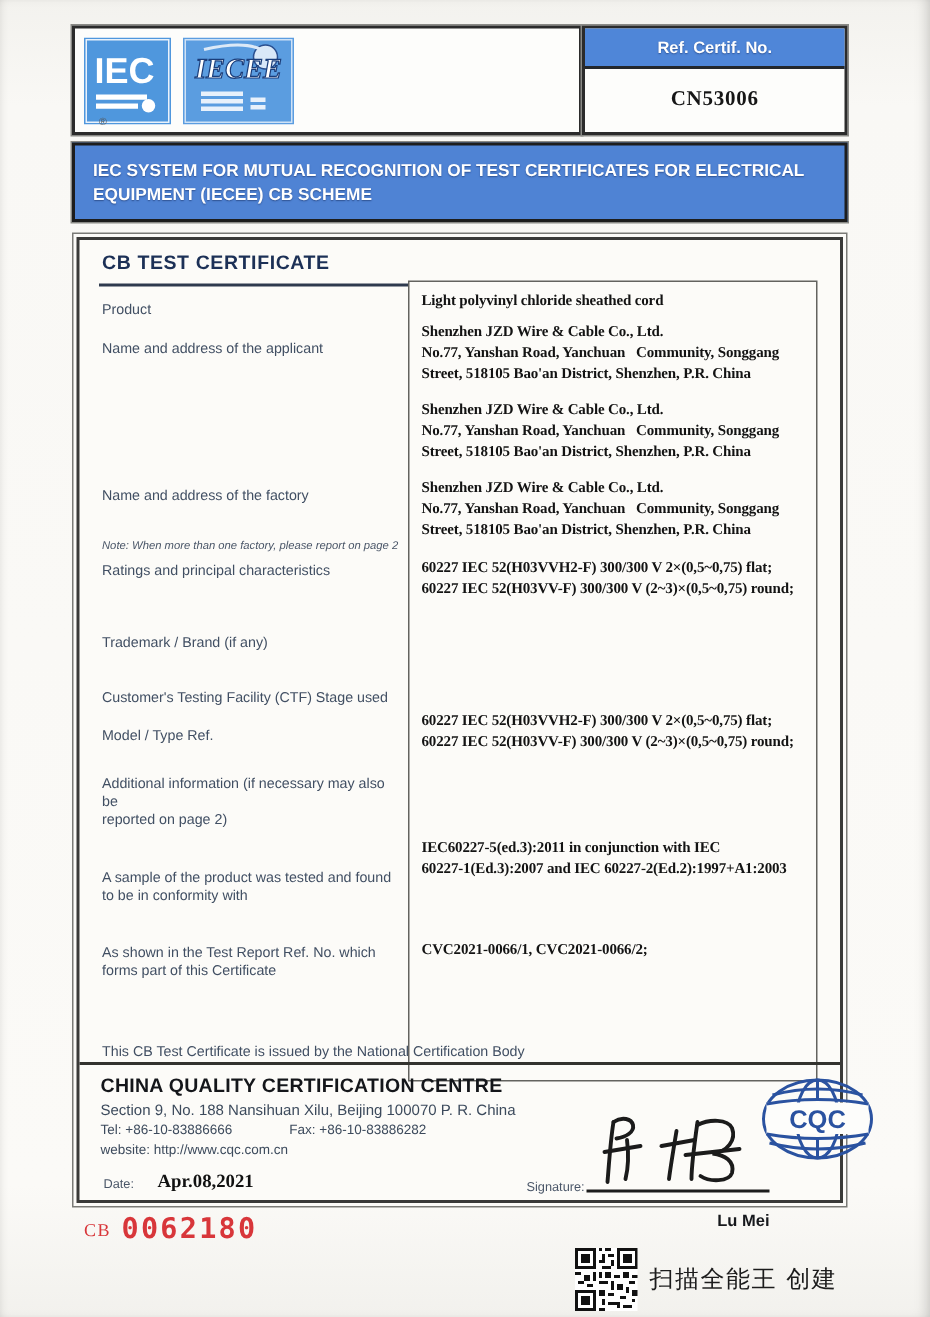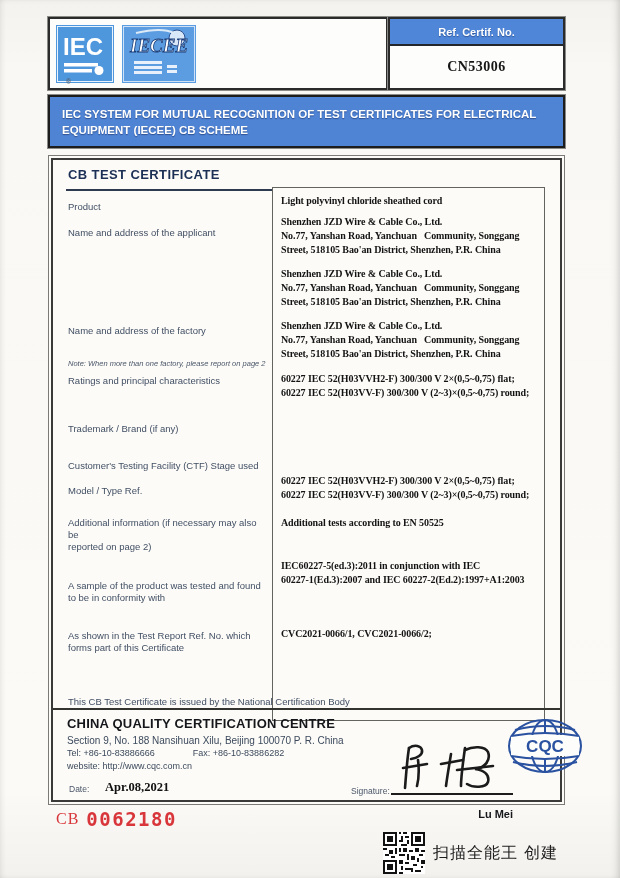--- a/index.html
+++ b/index.html
@@ -84,21 +84,21 @@
   .addr3 { position: absolute; left: 14px; top: 601px; font-size: 9px; color: #3c4a5c; }
   .date-lbl { position: absolute; left: 16px; top: 624px; font-size: 8.5px; color: #4a5668; }
   .date-val { position: absolute; left: 52px; top: 620px; font-family: "Liberation Serif", serif; font-weight: bold; font-size: 12.5px; color: #111; }
   .sig-lbl { position: absolute; left: 298px; top: 626px; font-size: 8.5px; color: #4a5668; }
   .sig-script { position: absolute; left: 338px; top: 578px; }
   .sig-line { position: absolute; left: 338px; top: 633px; width: 122px; height: 2px; background: #1d1d1d; }
   .sig-name { position: absolute; left: 338px; top: 648px; width: 122px; text-align: right; font-size: 11px; font-weight: bold; color: #16181c; }
   .cqc-logo { position: absolute; left: 452px; top: 556px; }
   
   .stamp { position: absolute; left: 56px; top: 808px; color: #d8363a; display: flex; align-items: flex-end; gap: 7px; }
-  .stamp-prefix { font-family: "Liberation Serif", serif; font-size: 16px; letter-spacing: 1px; padding-bottom: 2px; }
+  .stamp-prefix { font-family: "Liberation Serif", serif; font-size: 12px; letter-spacing: 1px; padding-bottom: 2px; }
   .stamp-num { font-family: "DejaVu Sans Mono", monospace; font-size: 19px; font-weight: bold; letter-spacing: 1.5px; }
   .scan-mark { position: absolute; left: 383px; top: 832px; display: flex; align-items: center; gap: 8px; }
   .scan-text { font-size: 16px; color: #1c1c1c; font-family: "DejaVu Sans", sans-serif; letter-spacing: 1px; }
 </style>
 </head>
 <body>
 
 <div class="page">
 
   <div class="hdr-left">
@@ -161,21 +161,20 @@
         <div class="val" style="top:79px">Shenzhen JZD Wire &amp; Cable Co., Ltd.
 No.77, Yanshan Road, Yanchuan   Community, Songgang
 Street, 518105 Bao'an District, Shenzhen, P.R. China</div>
         <div class="val" style="top:131px">Shenzhen JZD Wire &amp; Cable Co., Ltd.
 No.77, Yanshan Road, Yanchuan   Community, Songgang
 Street, 518105 Bao'an District, Shenzhen, P.R. China</div>
         <div class="val" style="top:184px">60227 IEC 52(H03VVH2-F) 300/300 V 2×(0,5~0,75) flat;
 60227 IEC 52(H03VV-F) 300/300 V (2~3)×(0,5~0,75) round;</div>
         <div class="val" style="top:286px">60227 IEC 52(H03VVH2-F) 300/300 V 2×(0,5~0,75) flat;
 60227 IEC 52(H03VV-F) 300/300 V (2~3)×(0,5~0,75) round;</div>
-        <div class="val" style="top:328px">Additional tests according to EN 50525</div>
         <div class="val" style="top:371px">IEC60227-5(ed.3):2011 in conjunction with IEC
 60227-1(Ed.3):2007 and IEC 60227-2(Ed.2):1997+A1:2003</div>
         <div class="val" style="top:439px">CVC2021-0066/1, CVC2021-0066/2;</div>
       </div>
 
       <div class="issued">This CB Test Certificate is issued by the National Certification Body</div>
       <div class="footer-rule"></div>
 
       <div class="org-name">CHINA QUALITY CERTIFICATION CENTRE</div>
       <div class="addr1">Section 9, No. 188 Nansihuan Xilu, Beijing 100070 P. R. China</div>

